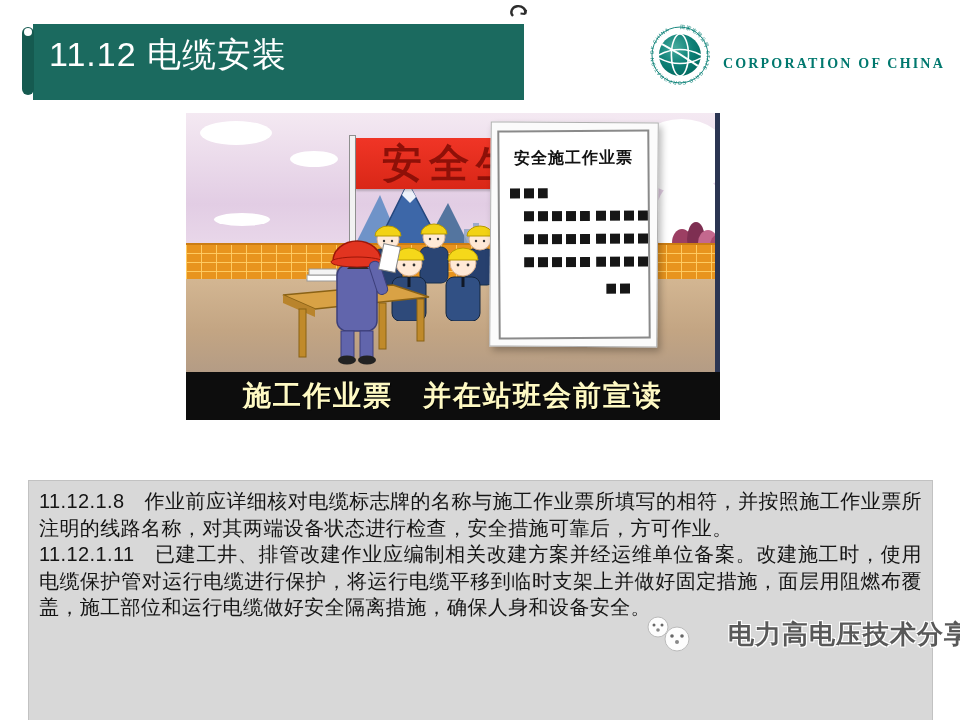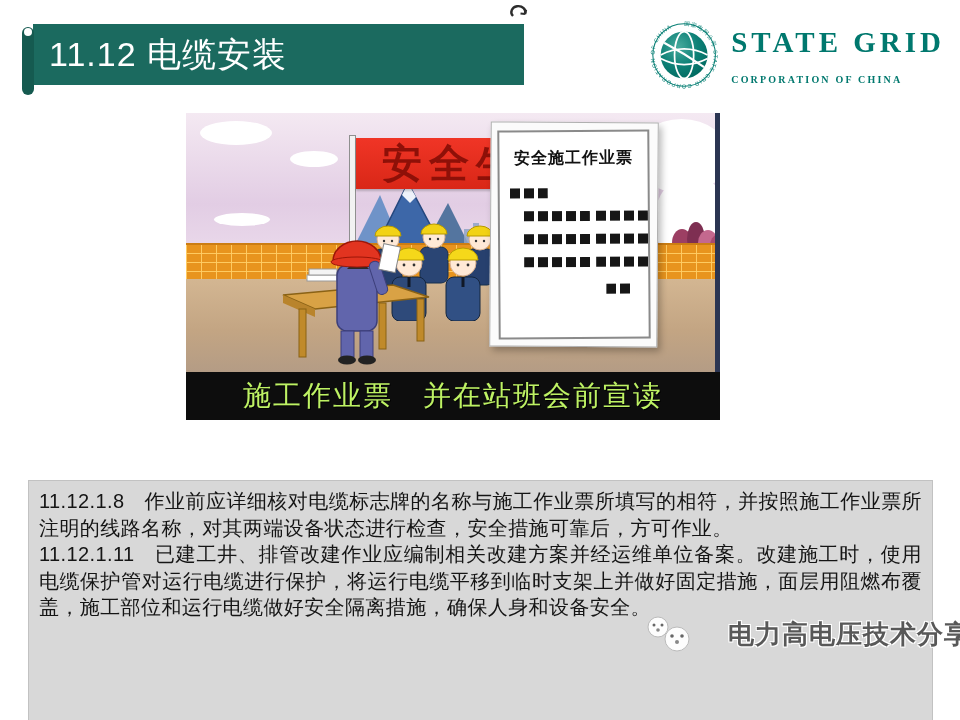--- a/index.html
+++ b/index.html
@@ -2,30 +2,30 @@
 <html><head>
 <meta charset="utf-8">
 <style>
   html,body{margin:0;padding:0;}
   body{width:960px;height:720px;background:#ffffff;font-family:"Liberation Sans",sans-serif;position:relative;overflow:hidden;}
   .abs{position:absolute;}
 
   
   .accent-pill{left:22px;top:27px;width:12px;height:68px;background:#155a50;border-radius:6px;z-index:3;}
   .pill-dot{left:24px;top:28px;width:8px;height:8px;background:#fff;border-radius:50%;z-index:4;}
-  .title-bar{left:33px;top:24px;width:491px;height:61px;background:#1b6a5f;z-index:2;}
+  .title-bar{left:33px;top:24px;width:491px;height:76px;background:#1b6a5f;z-index:2;}
   .title-bar .t{display:block;padding-left:16px;line-height:61px;font-size:34px;color:#ffffff;letter-spacing:1px;white-space:nowrap;}
   .rotate-handle{left:508px;top:1px;width:22px;height:22px;z-index:5;}
 
   
   .logo-wrap{left:645px;top:10px;width:300px;height:90px;display:flex;align-items:center;gap:8px;z-index:2;}
   .logo-text{color:#00786e;line-height:1.05;}
   .logo-cn{font-size:25px;font-weight:bold;letter-spacing:2px;white-space:nowrap;}
   .logo-en{font-family:"Liberation Serif",serif;font-size:29px;font-weight:bold;letter-spacing:4px;white-space:nowrap;margin-top:2px;}
-  .logo-sub{font-family:"Liberation Serif",serif;font-size:10px;font-weight:bold;letter-spacing:2.2px;white-space:nowrap;margin-top:18px;}
+  .logo-sub{font-family:"Liberation Serif",serif;font-size:14px;font-weight:bold;letter-spacing:2.2px;white-space:nowrap;margin-top:18px;}
 
   
   .illu{left:186px;top:113px;width:534px;height:307px;overflow:hidden;background:#e9d6e9;z-index:1;}
   .sky{left:0;top:0;width:534px;height:165px;background:linear-gradient(180deg,#f4e9f2 0%,#e2cde4 55%,#eedfee 100%);}
   .cloud{background:#ffffff;border-radius:50%;}
   .mountain-svg{left:160px;top:68px;}
   .wall{left:0;top:130px;width:534px;height:36px;background:#e8941e;
         background-image:repeating-linear-gradient(0deg,rgba(255,205,100,.95) 0 1px,rgba(0,0,0,0) 1px 9px),
                          repeating-linear-gradient(90deg,rgba(255,205,100,.95) 0 1px,rgba(0,0,0,0) 1px 15px);
         border-top:2px solid #cc7d12;}
@@ -42,21 +42,21 @@
   .doc-sheet{position:absolute;left:7px;top:7px;right:7px;bottom:7px;background:#ffffff;border:2px solid #8a8a8a;transform:rotate(-0.8deg);}
   .doc-title{position:absolute;left:0;top:16px;width:100%;text-align:center;font-size:16px;font-weight:bold;letter-spacing:1px;color:#111;}
   .t-row{position:absolute;height:10px;background:repeating-linear-gradient(90deg,#161616 0 10px,rgba(0,0,0,0) 10px 14px);}
   .r1{left:10px;top:56px;width:38px;}
   .r2a{left:24px;top:79px;width:66px;}  .r2b{left:96px;top:79px;width:52px;}
   .r3a{left:24px;top:102px;width:66px;} .r3b{left:96px;top:102px;width:52px;}
   .r4a{left:24px;top:125px;width:66px;} .r4b{left:96px;top:125px;width:52px;}
   .r5{left:106px;top:152px;width:24px;}
 
   .caption-bar{left:0;top:259px;width:534px;height:48px;background:#0d0d0d;}
-  .caption-bar .c{display:block;text-align:center;line-height:48px;color:#bef264;font-size:28px;font-weight:normal;letter-spacing:2px;text-shadow:1px 1px 0 #000;white-space:nowrap;}
+  .caption-bar .c{display:block;text-align:center;line-height:48px;color:#fef9c3;font-size:28px;font-weight:bold;letter-spacing:2px;text-shadow:1px 1px 0 #000;white-space:nowrap;}
 
   
   .textbox{left:28px;top:480px;width:905px;height:314px;background:#d8d8d8;border:1px solid #c2c2c2;box-sizing:border-box;padding:7px 10px 8px 10px;z-index:2;}
   .clause{font-size:20px;line-height:26.5px;color:#151515;letter-spacing:.4px;text-align:justify;}
   .clause .num{margin-right:20px;}
 
   
   .watermark{left:644px;top:612px;height:44px;display:flex;align-items:center;z-index:10;gap:32px;}
   .wm-text{font-size:26px;font-weight:bold;color:rgba(70,70,70,.9);letter-spacing:1px;white-space:nowrap;
            text-shadow:-1px -1px 0 #fff,1px -1px 0 #fff,-1px 1px 0 #fff,1px 1px 0 #fff;}
@@ -88,21 +88,20 @@
     <text font-size="6.5" fill="#0a8076" letter-spacing="1">
       <textPath href="#ringPath">国家电网公司 STATE GRID CORPORATION OF CHINA</textPath>
     </text>
     <circle cx="45" cy="42" r="27" fill="url(#sph)"></circle>
     <ellipse cx="45" cy="42" rx="11" ry="27" fill="none" stroke="#ffffff" stroke-width="2"></ellipse>
     <path d="M18 42 q27 -14 54 0" fill="none" stroke="#ffffff" stroke-width="2"></path>
     <path d="M18 46 q27 14 54 0" fill="none" stroke="#ffffff" stroke-width="2"></path>
     <path d="M22 28 q23 12 46 28" fill="none" stroke="#ffffff" stroke-width="2.5"></path>
   </svg>
   <div class="logo-text">
-    <div class="logo-en">STATE GRID</div>
     <div class="logo-sub">CORPORATION OF CHINA</div>
   </div>
 </div>
 
 <div class="abs illu">
   <div class="abs sky"></div>
 
   <div class="abs cloud" style="left:14px;top:8px;width:72px;height:24px;"></div>
   <div class="abs cloud" style="left:104px;top:38px;width:48px;height:16px;"></div>
   <div class="abs cloud" style="left:28px;top:100px;width:56px;height:13px;"></div>

